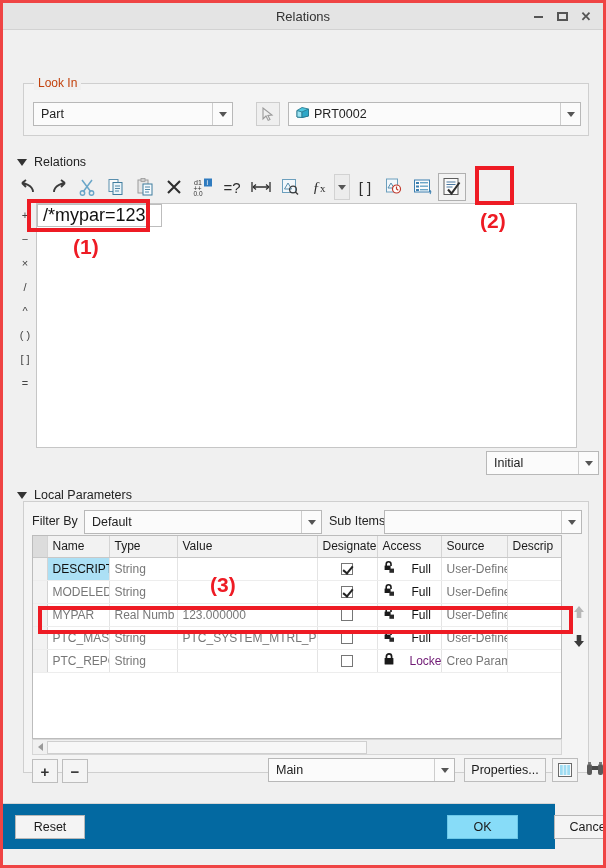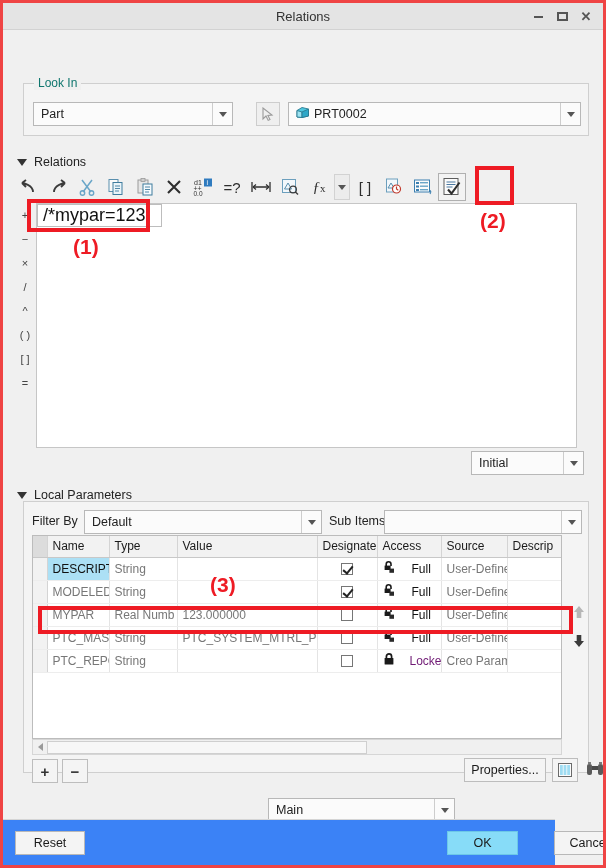--- a/index.html
+++ b/index.html
@@ -60,21 +60,21 @@
   .groupbox {
     position: absolute;
     border: 1px solid #cfcfcf;
     background: #f4f4f4;
   }
   .grouplabel {
     position: absolute;
     top: -8px; left: 10px;
     background: #f0f0f0;
     padding: 0 4px;
-    font-size: 12px; color: #0f766e;
+    font-size: 12px; color: #c2410c;
   }
 
   
   #lookin-group { left: 20px; top: 80px; width: 566px; height: 53px; }
   .combo {
     position: relative;
     background: #fbfbfb;
     border: 1px solid #b8b8b8;
     height: 24px;
     display: flex; align-items: center;
@@ -147,21 +147,21 @@
   #rel-line {
     position: absolute; left: 0; top: 0;
     width: 125px; height: 23px;
     background: #ffffff;
     border: 1px solid #bdbdbd;
     display: flex; align-items: center;
     padding-left: 5px;
     font-size: 18px; color: #111;
   }
   #initial-combo {
-    position: absolute; left: 468px; top: 448px; width: 113px;
+    position: absolute; left: 483px; top: 448px; width: 113px;
   }
 
   
   #params-head { left: 14px; top: 485px; }
   #params-group { left: 20px; top: 498px; width: 566px; height: 272px; }
   .lbl { font-size: 12.5px; color: #222; }
   #filterby-label { position: absolute; left: 8px; top: 12px; }
   #filterby-combo { position: absolute; left: 60px; top: 8px; width: 238px; }
   #subitems-label { position: absolute; left: 305px; top: 12px; }
   #subitems-combo { position: absolute; left: 360px; top: 8px; width: 198px; }
@@ -254,39 +254,39 @@
     position: absolute; left: 8px; top: 256px;
     width: 550px; height: 26px;
     display: flex; align-items: center;
   }
   .sqbtn {
     width: 26px; height: 24px;
     background: #f4f4f4; border: 1px solid #bdbdbd;
     display: flex; align-items: center; justify-content: center;
     font-size: 15px; color: #333;
   }
-  #main-combo { position: absolute; left: 236px; top: 0px; width: 187px; margin-top: 40px; }
+  #main-combo { position: absolute; left: 236px; top: 0px; width: 187px; }
   #props-btn {
     position: absolute; left: 432px; top: 0px;
     width: 82px; height: 24px;
     background: #f4f4f4; border: 1px solid #bdbdbd;
     display: flex; align-items: center; justify-content: center;
     font-size: 12.5px; color: #1a1a1a;
   }
   #cols-btn { position: absolute; left: 520px; top: 0px; width: 26px; height: 24px;
     background: #f4f4f4; border: 1px solid #bdbdbd; display:flex;align-items:center;justify-content:center;}
   #find-btn { position: absolute; left: 550px; top: 0px; width: 26px; height: 24px;
     display:flex;align-items:center;justify-content:center;}
 
   
   #bottombar {
-    position: absolute; left: 0; bottom: 0;
+    position: absolute; left: 0; bottom: 16px;
     width: 552px; height: 46px;
     border-top: 1px solid #d5d5d5;
-    background: #3b82f6;
+    background: #0369a1;
   }
   .dlgbtn {
     position: absolute; top: 11px;
     height: 24px;
     border: 1px solid #b8b8b8;
     background: #f4f4f4;
     display: flex; align-items: center; justify-content: center;
     font-size: 12.5px; color: #1a1a1a;
   }
   #reset-btn { left: 12px; width: 70px; }

